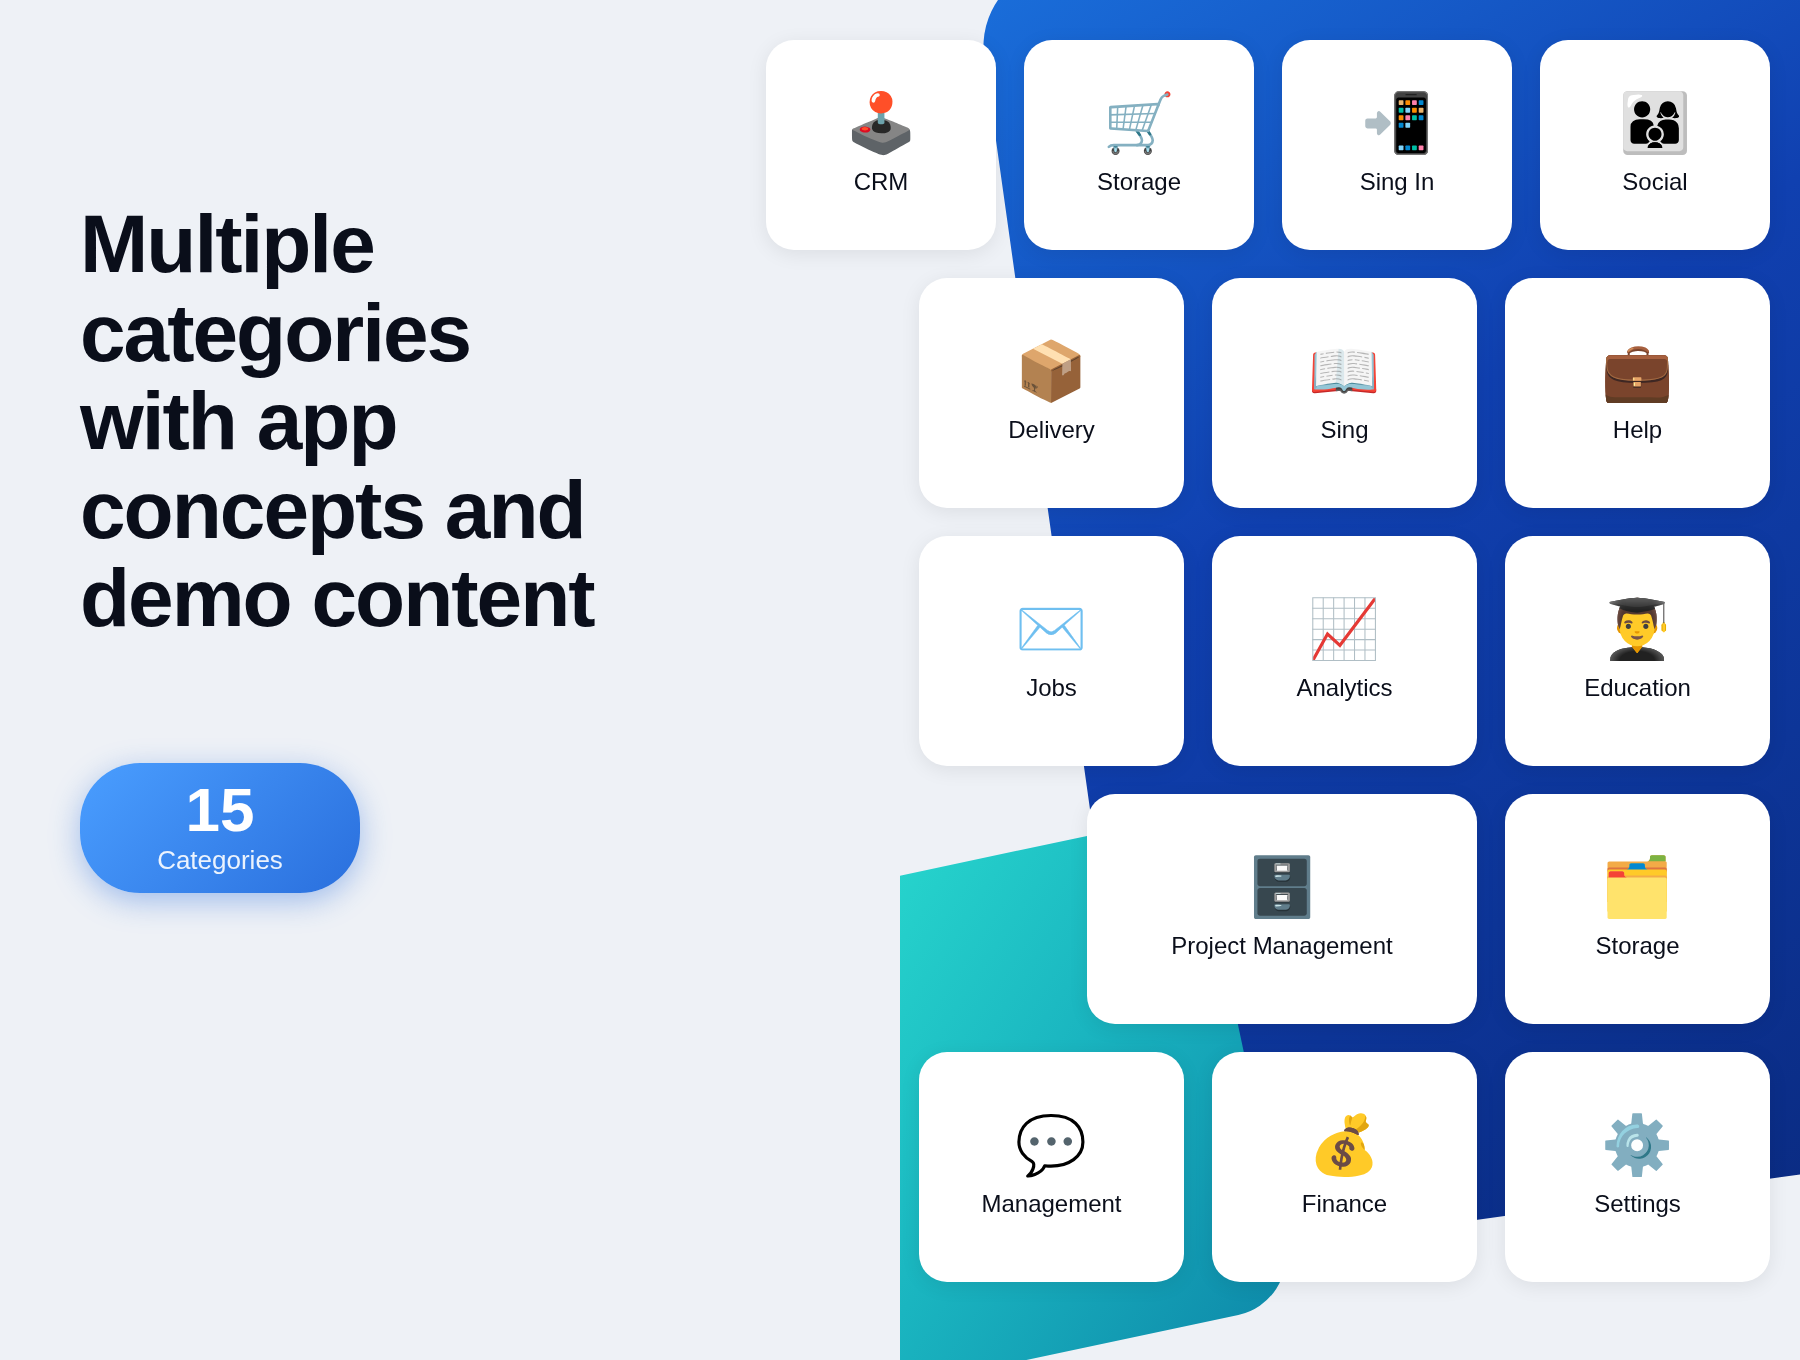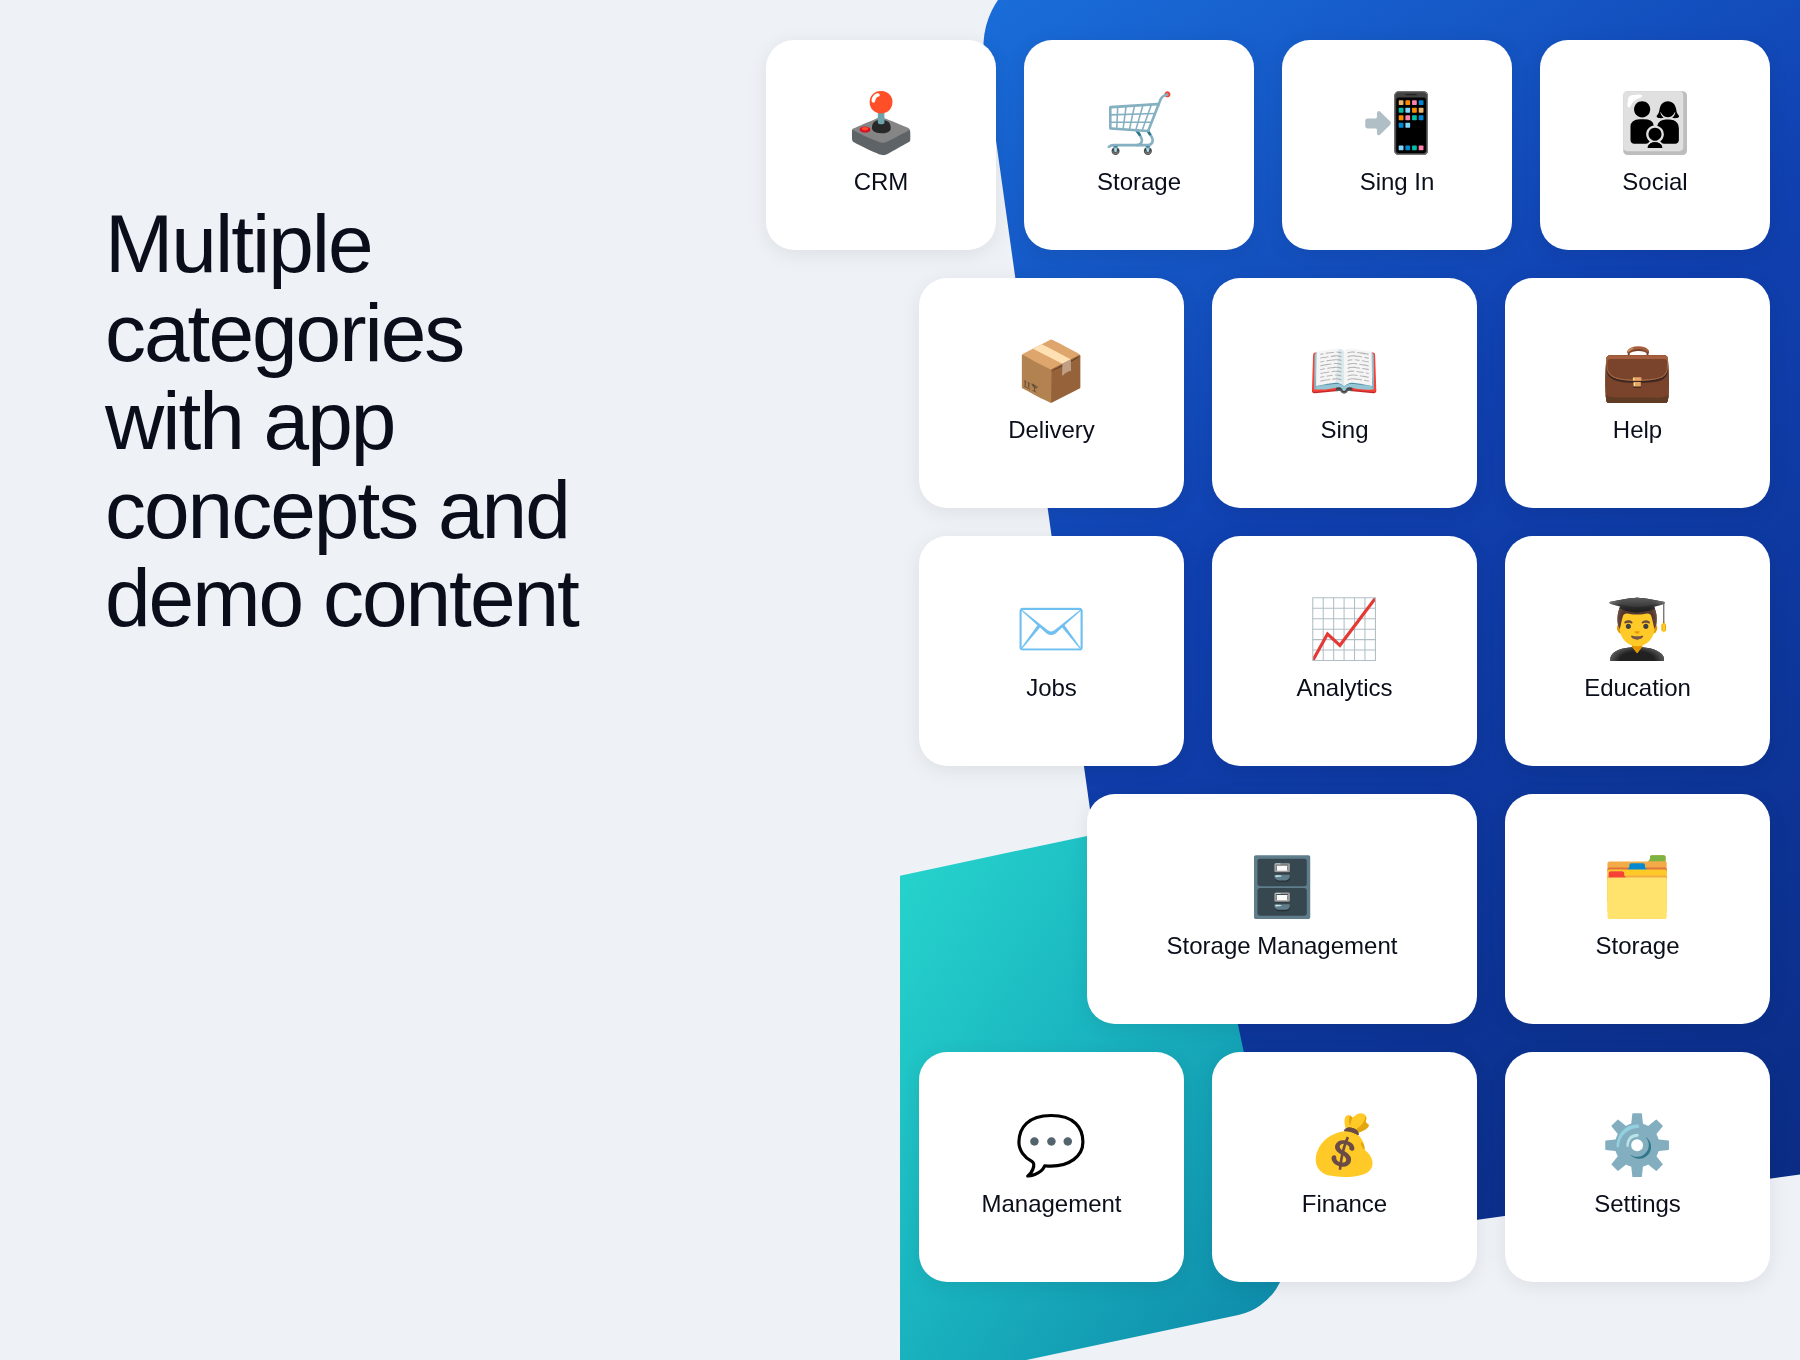--- a/index.html
+++ b/index.html
@@ -46,25 +46,24 @@
 
     .left-section {
       position: absolute;
       left: 80px;
       top: 200px;
       width: 520px;
     }
 
     .left-section h1 {
       font-size: 82px;
-      font-weight: 400;
+      font-weight: 700;
       color: #0a0e1a;
       line-height: 1.08;
       letter-spacing: -2px;
-      margin-left: 25px;
     }
 
     .badge {
       margin-top: 120px;
       display: inline-flex;
       flex-direction: column;
       align-items: center;
       justify-content: center;
       background: linear-gradient(135deg, #4a9eff 0%, #2a6fdd 100%);
       border-radius: 60px;
@@ -157,20 +156,24 @@
 </head>
 <body>
 
 <div class="bg-shapes">
   <div class="bg-shape-blue"></div>
   <div class="bg-shape-teal"></div>
 </div>
 
 <div class="left-section">
   <h1>Multiple categories with app concepts and demo content</h1>
+  <div class="badge">
+    <span class="badge-number">15</span>
+    <span class="badge-label">Categories</span>
+  </div>
 </div>
 
 <div class="grid-section">
 
   <div class="grid-row row1">
     <div class="card card-sm">
       <span class="card-emoji">🕹️</span>
       <span class="card-label">CRM</span>
     </div>
     <div class="card card-sm">
@@ -213,21 +216,21 @@
     </div>
     <div class="card card-md">
       <span class="card-emoji">👨‍🎓</span>
       <span class="card-label">Education</span>
     </div>
   </div>
 
   <div class="grid-row row4">
     <div class="card card-lg">
       <span class="card-emoji">🗄️</span>
-      <span class="card-label">Storage Management</span>
+      <span class="card-label">Project Management</span>
     </div>
     <div class="card card-md">
       <span class="card-emoji">🗂️</span>
       <span class="card-label">Storage</span>
     </div>
   </div>
 
   <div class="grid-row row5">
     <div class="card card-md">
       <span class="card-emoji">💬</span>

